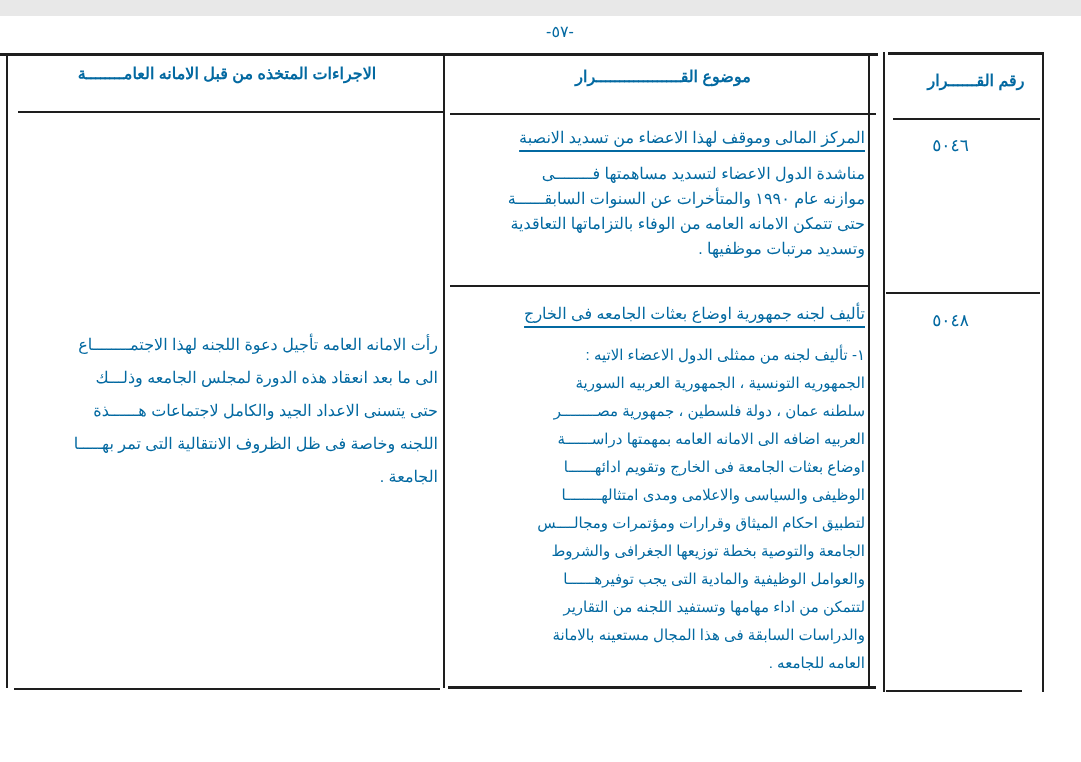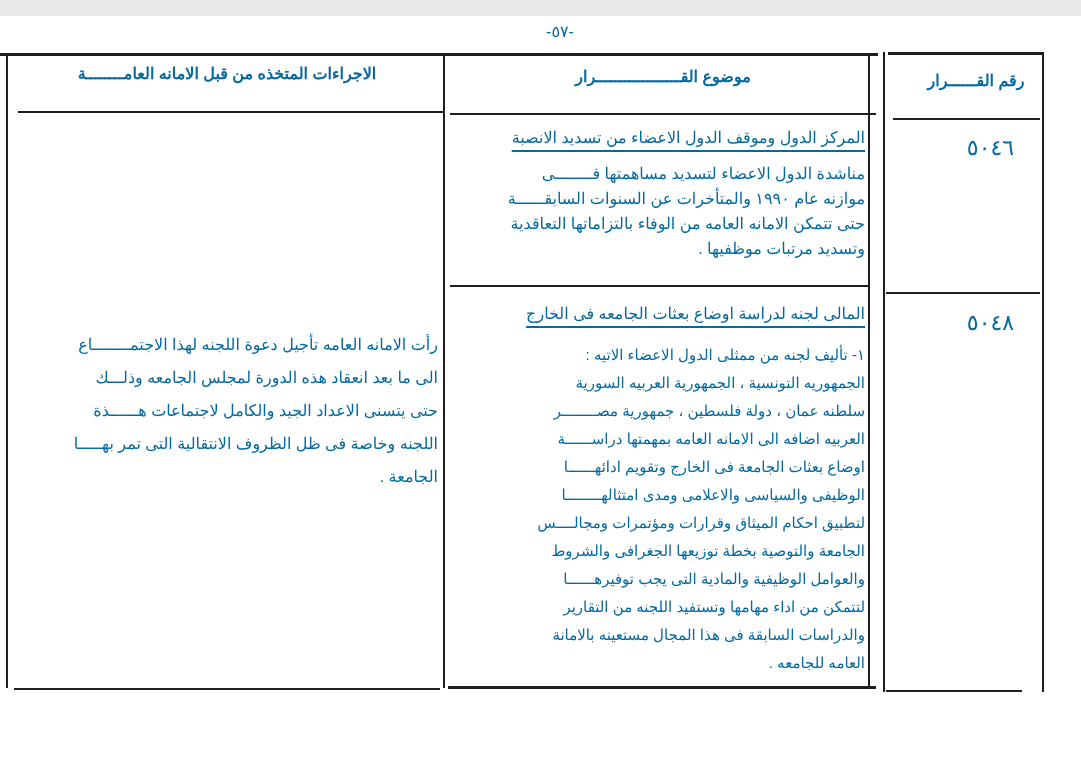--- a/index.html
+++ b/index.html
@@ -6,21 +6,21 @@
   .page{
     position:relative;width:1081px;height:762px;margin:16px auto;
     background:#ffffff;color:#0369a1;
     font-family:Liberation Sans, sans-serif;
     direction:rtl;overflow:hidden;
   }
   .hline,.vline{position:absolute;background:#1e1e1e;}
   .cell{position:absolute;text-align:center;}
   .hdr{font-size:16px;font-weight:bold;letter-spacing:.5px;}
   .num{position:absolute;left:886px;width:129px;text-align:center;
-       font-size:22px;letter-spacing:7px;padding-left:40px;}
+       font-size:17px;letter-spacing:7px;}
   .subject{position:absolute;left:452px;width:413px;text-align:right;}
   .stitle{display:inline;font-size:16px;line-height:30px;
           text-decoration:underline;text-underline-offset:7px;
           text-decoration-thickness:1.5px;}
   .sbody{white-space:pre-line;text-align:right;}
   .sbody.r1{margin-top:8px;font-size:16px;line-height:25px;}
   .sbody.r2{margin-top:12px;font-size:15px;line-height:28px;}
   .proc{position:absolute;left:14px;width:424px;text-align:right;
         white-space:pre-line;font-size:16px;}
   .proc.r1{line-height:38px;}
@@ -51,30 +51,30 @@
   <div class="vline" style="left:868px;top:40px;width:2px;height:631px;"></div>
   <div class="vline" style="left:883px;top:36px;width:2px;height:640px;"></div>
   <div class="vline" style="left:1042px;top:36px;width:2px;height:640px;"></div>
 
   <div class="cell hdr" style="left:10px;top:48px;width:434px;">الاجراءات المتخذه من قبل الامانه العامــــــــة</div>
   <div class="cell hdr" style="left:450px;top:51px;width:426px;">موضوع القــــــــــــــــــرار</div>
   <div class="cell hdr" style="left:886px;top:55px;width:180px;">رقم القــــــرار</div>
 
   <div class="num" style="top:119px;">٥٠٤٦</div>
   <div class="subject" style="top:107px;">
-    <span class="stitle">المركز الدول وموقف الدول الاعضاء من تسديد الانصبة</span>
+    <span class="stitle">المركز المالى وموقف لهذا الاعضاء من تسديد الانصبة</span>
     <div class="sbody r1">مناشدة الدول الاعضاء لتسديد مساهمتها فــــــــى
 موازنه عام ١٩٩٠ والمتأخرات عن السنوات السابقــــــة
 حتى تتمكن الامانه العامه من الوفاء بالتزاماتها التعاقدية
 وتسديد مرتبات موظفيها .</div>
   </div>
 
   <div class="num" style="top:294px;">٥٠٤٨</div>
   <div class="subject" style="top:283px;">
-    <span class="stitle">المالى لجنه لدراسة اوضاع بعثات الجامعه فى الخارج</span>
+    <span class="stitle">تأليف لجنه جمهورية اوضاع بعثات الجامعه فى الخارج</span>
     <div class="sbody r2">١- تأليف لجنه من ممثلى الدول الاعضاء الاتيه :
 الجمهوريه التونسية ، الجمهورية العربيه السورية
 سلطنه عمان ، دولة فلسطين ، جمهورية مصــــــــر
 العربيه اضافه الى الامانه العامه بمهمتها دراســــــة
 اوضاع بعثات الجامعة فى الخارج وتقويم ادائهــــــا
 الوظيفى والسياسى والاعلامى ومدى امتثالهــــــــا
 لتطبيق احكام الميثاق وقرارات ومؤتمرات ومجالــــس
 الجامعة والتوصية بخطة توزيعها الجغرافى والشروط
 والعوامل الوظيفية والمادية التى يجب توفيرهــــــا
 لتتمكن من اداء مهامها وتستفيد اللجنه من التقارير

